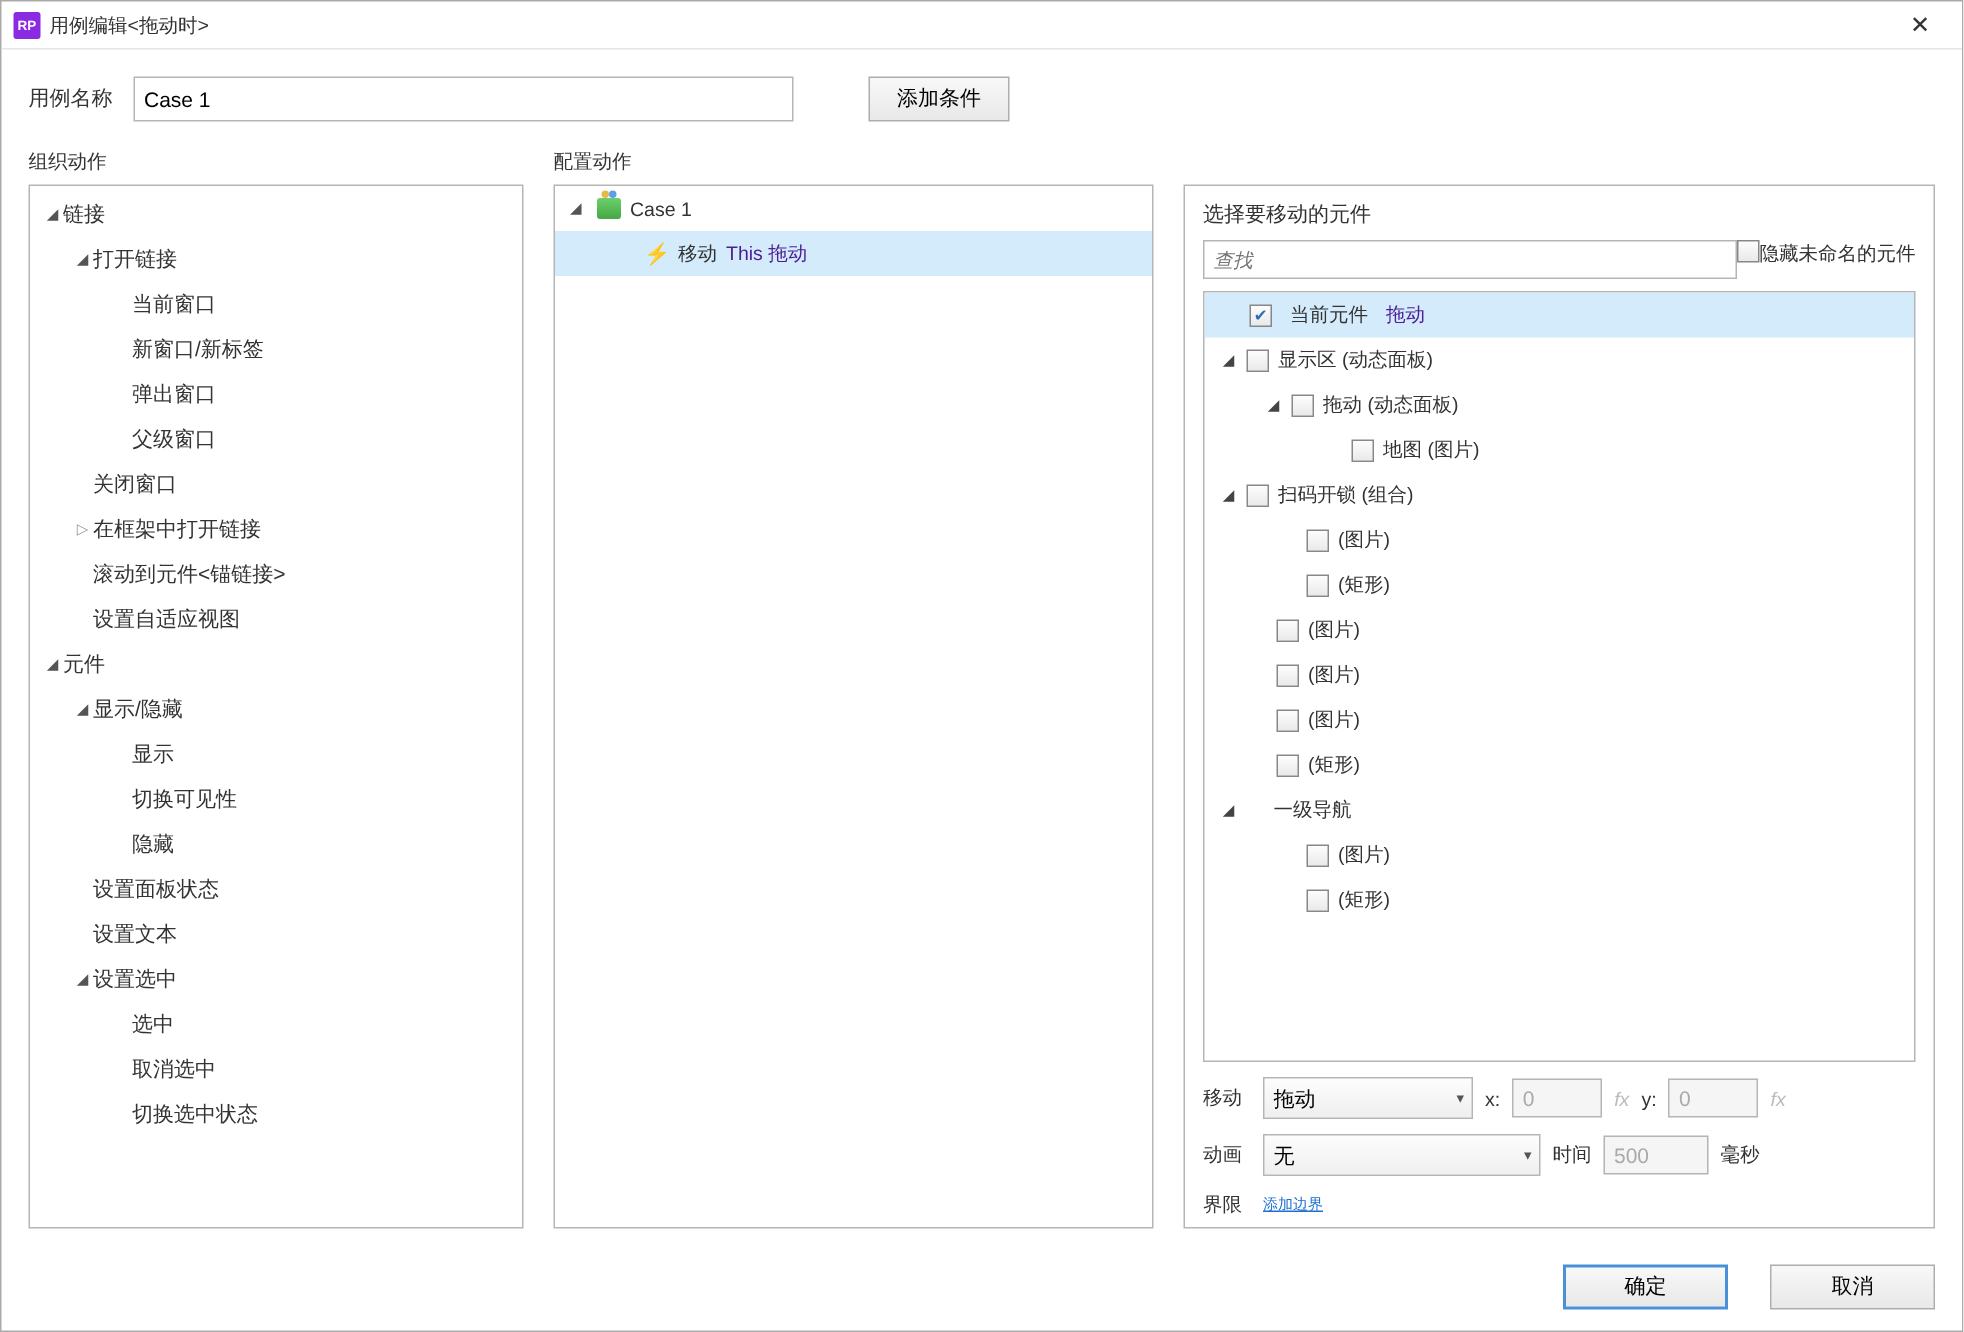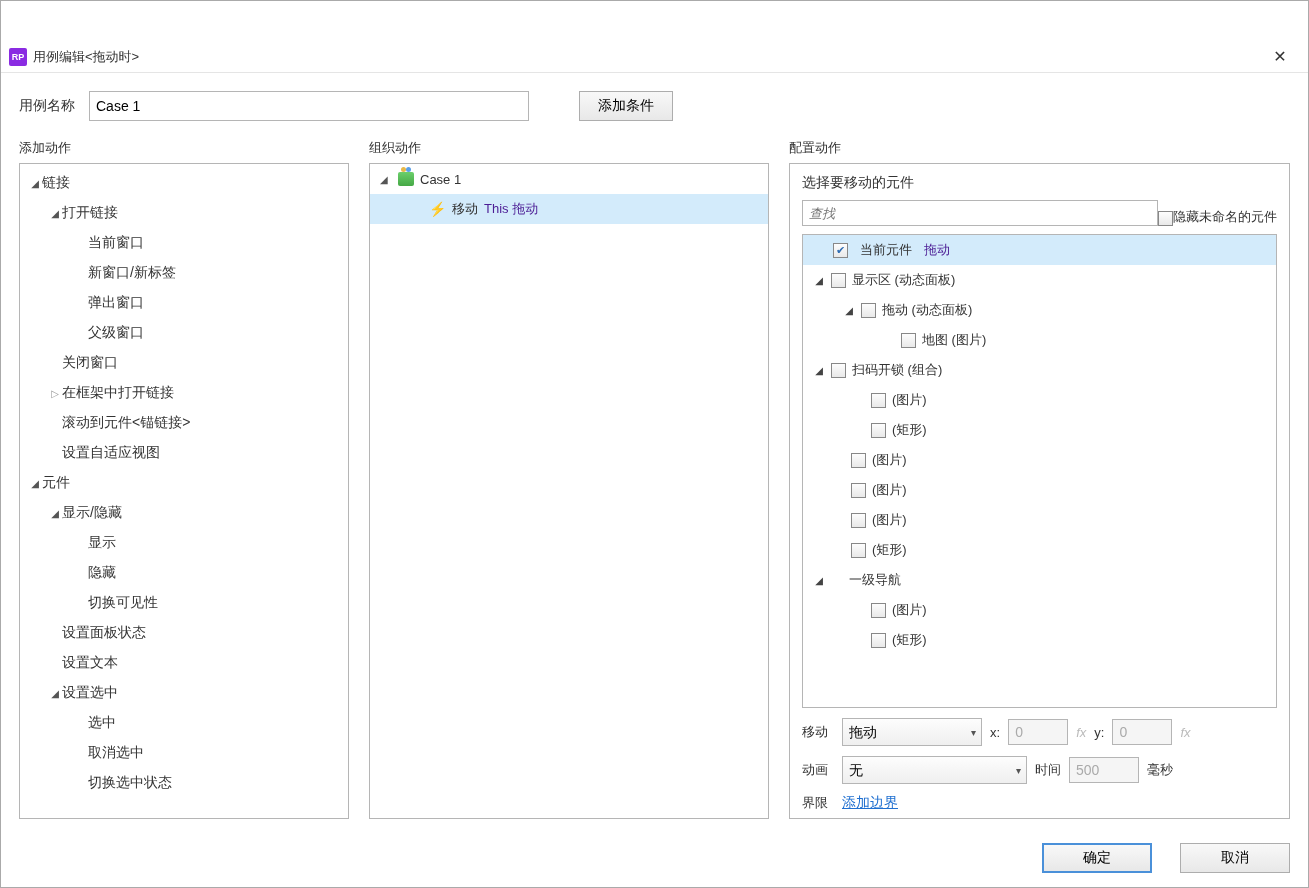--- a/index.html
+++ b/index.html
@@ -1,18 +1,18 @@
 <!DOCTYPE html>
 <html><head>
 <meta charset="utf-8">
 <style>
 * { box-sizing:border-box; margin:0; padding:0; font-family:"Microsoft YaHei","Segoe UI",sans-serif; font-size:13px; }
 body { background:#fff; color:#333; overflow:hidden; }
 .window { width:1309px; height:888px; display:flex; flex-direction:column; border:1px solid #aaa; }
-.titlebar { height:32px; display:flex; align-items:center; padding:0 8px; border-bottom:1px solid #e5e5e5;margin-top:40px; }
+.titlebar { height:32px; display:flex; align-items:center; padding:0 8px; border-bottom:1px solid #e5e5e5; }
 .titlebar .icon { width:18px; height:18px; background:#8a2be2; display:flex; align-items:center; justify-content:center; color:#fff; font-size:9px; font-weight:bold; border-radius:2px; margin-right:6px; }
 .titlebar .title { flex:1; font-size:13px; }
 .titlebar .close { width:40px; height:100%; display:flex; align-items:center; justify-content:center; font-size:16px; cursor:pointer; }
 .toprow { display:flex; align-items:center; padding:18px 18px 10px; gap:10px; }
 .toprow .label { font-size:14px; margin-right:4px;text-align:center; }
 .toprow input[type=text] { width:440px; height:30px; border:1px solid #b5b5b5; padding:0 6px; font-size:14px; }
 .btn { height:30px; border:1px solid #adadad; background:linear-gradient(#f8f8f8,#e8e8e8); padding:0 18px; cursor:pointer; display:inline-flex; align-items:center; justify-content:center; font-size:14px; }
 .btn.primary { border:2px solid #4a90d9; }
 .cols-header { display:flex; padding:8px 18px 6px; gap:20px; font-size:14px; }
 .cols-header > div:nth-child(1){ width:330px; }
@@ -46,40 +46,40 @@
 .org-row .caret { width:12px; font-size:10px; color:#555; }
 .org-row .case-icon { width:16px; height:14px; display:inline-block; background:linear-gradient(#6bcf6b,#45a845); border-radius:2px; position:relative; }
 .org-row .case-icon::before { content:""; position:absolute; top:-5px; left:3px; width:5px; height:5px; background:#e7b84a; border-radius:50%; }
 .org-row .case-icon::after { content:""; position:absolute; top:-5px; right:3px; width:5px; height:5px; background:#5aa0e8; border-radius:50%; }
 .bolt { color:#888; font-size:14px; width:16px; display:inline-flex; justify-content:center; }
 .green { color:#4c1d95; }
 
 
 .right-inner { padding:10px 12px 6px; display:flex; flex-direction:column; gap:8px; height:100%; }
 .right-inner .heading { font-size:14px; }
-.searchrow { display:flex; align-items:flex-end; gap:0; }
+.searchrow { display:flex; align-items:flex-start; gap:0; }
 .searchrow input { flex:1; height:26px; border:1px solid #b5b5b5; padding:0 6px; color:#888; font-style:italic; }
 .checkbox { width:15px; height:15px; border:1px solid #888; background:linear-gradient(#fdfdfd,#e9e9e9); display:inline-flex; align-items:center; justify-content:center; font-size:11px; color:#2f6db3; flex-shrink:0; cursor:pointer; }
 .checkbox.checked::after { content:"✔"; }
 .widget-tree-wrap { border:1px solid #b5b5b5; flex:1; min-height:0; display:flex; }
 .widget-tree { flex:1; overflow-y:auto; }
 .wrow { display:flex; align-items:center; height:30px; gap:6px; font-size:14px; cursor:pointer; }
 .wrow.selected { background:#d3ebfb;gap:12px; }
 .wrow .caret { width:12px; font-size:10px; color:#444; display:inline-flex; justify-content:center; }
 .wrow .caret.none { visibility:hidden; }
 
 .config-row { display:flex; align-items:center; gap:8px; font-size:14px; margin-top:2px; }
 .config-row .lbl { width:32px; }
 select.combo, .combo { height:28px; border:1px solid #b5b5b5; background:linear-gradient(#fdfdfd,#efefef); padding:0 24px 0 6px; font-size:14px; appearance:none; position:relative; cursor:pointer; }
 .combo-wrap { position:relative; display:inline-block; }
 .combo-wrap::after { content:"▾"; position:absolute; right:6px; top:50%; transform:translateY(-50%); font-size:10px; color:#555; pointer-events:none; }
 .num-input { width:60px; height:26px; border:1px solid #b5b5b5; padding:0 6px; background:#fff; font-size:14px; }
 .num-input.dis { background:#f5f5f5; color:#aaa; }
 .fx { color:#bbb; font-style:italic; font-size:13px; cursor:pointer; }
-.link { color:#1f6fd0; text-decoration:underline; cursor:pointer; font-size:14px;text-align:right; }
+.link { color:#1f6fd0; text-decoration:underline; cursor:pointer; font-size:10px;text-align:right; }
 
 .footer { display:flex; justify-content:flex-end; gap:28px; padding:10px 18px 14px; }
 .footer .btn { width:110px; }
 
 .mid-bottom { height:20px; }
 </style>
 </head>
 <body>
 
 <div class="window">
@@ -91,21 +91,20 @@
   </div>
 
   <div class="toprow">
     <span class="label">用例名称</span>
     <input type="text" value="Case 1" style="">
     <span style="width:30px"></span>
     <button class="btn">添加条件</button>
   </div>
 
   <div class="cols-header">
-    <div>添加动作</div>
     <div>组织动作</div>
     <div>配置动作</div>
   </div>
 
   <div class="cols">
 
     <div class="panel left">
       <div class="scroll">
         <div class="tree">
           <div class="tree-row">
@@ -155,25 +154,25 @@
           <div class="tree-row indent1">
               <span class="caret">◢</span>
               <span class="txt">显示/隐藏</span>
             </div>
           <div class="tree-row indent2">
               <span class="caret none">·</span>
               <span class="txt">显示</span>
             </div>
           <div class="tree-row indent2">
               <span class="caret none">·</span>
+              <span class="txt">切换可见性</span>
+            </div>
+          <div class="tree-row indent2">
+              <span class="caret none">·</span>
               <span class="txt">隐藏</span>
-            </div>
-          <div class="tree-row indent2">
-              <span class="caret none">·</span>
-              <span class="txt">切换可见性</span>
             </div>
           <div class="tree-row indent1">
               <span class="caret none">·</span>
               <span class="txt">设置面板状态</span>
             </div>
           <div class="tree-row indent1">
               <span class="caret none">·</span>
               <span class="txt">设置文本</span>
             </div>
           <div class="tree-row indent1">

